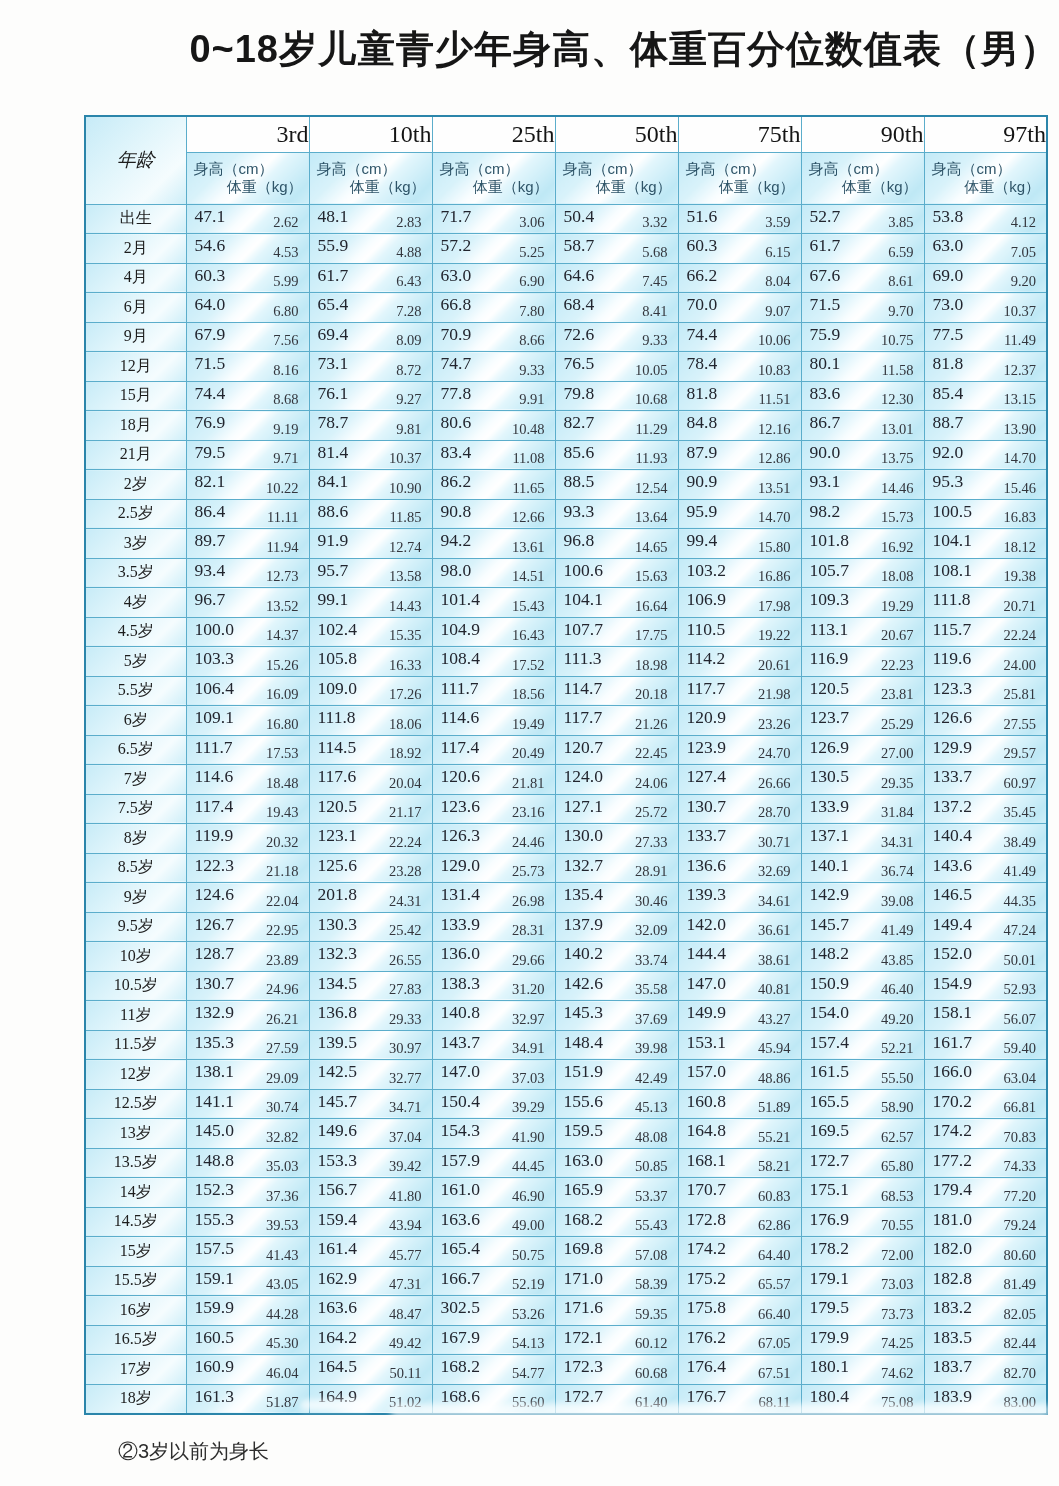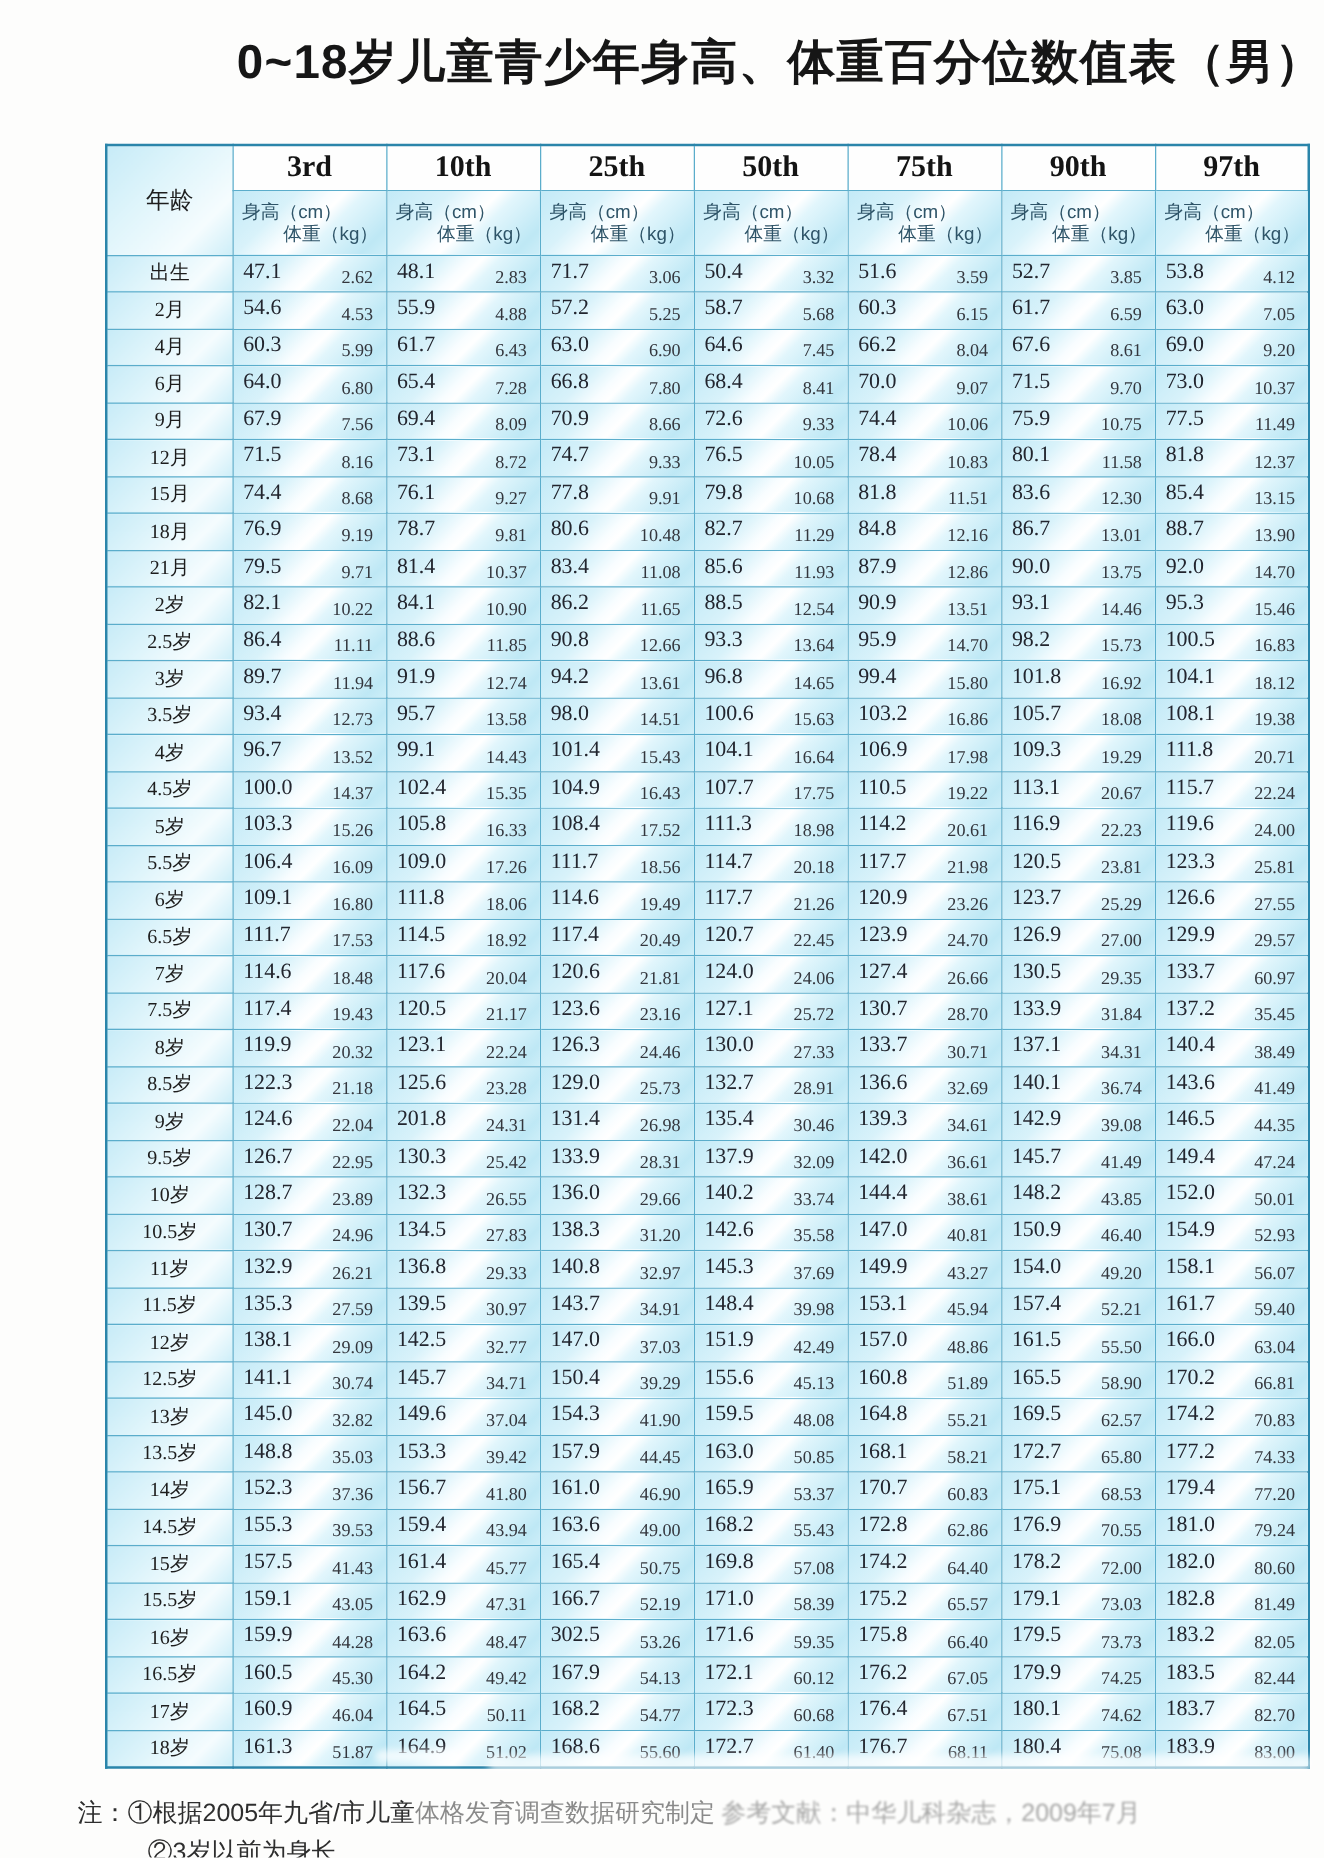--- a/index.html
+++ b/index.html
@@ -28,25 +28,26 @@
   col.age-col { width:101px; }
   col.p-col   { width:123px; }
 
   
   tr.hrow1 { height:36px; }
   tr.hrow2 { height:52px; }
   th.age-head {
     font-size:19px; font-weight:400; color:#1d1d1d;
     background:linear-gradient(135deg,#c7ebf7 0%,#e0f5fb 40%,#f5fcfe 75%,#cdeef8 100%);
     font-family:"Liberation Serif", serif;
+    font-style:italic;
   }
   th.pct-head {
     background:#fefefe;
     font-family:"Liberation Serif", serif;
-    font-size:24px; font-weight:700; color:#141414;
+    font-size:24px; font-weight:400; color:#141414;text-align:right;
   }
   th.sub-head { position:relative; font-weight:400;text-align:right; }
   .diag {
     background:linear-gradient(135deg,#c3eaf7 0%,#d8f2fa 30%,#f8fdff 46%,#ffffff 53%,#e2f6fc 62%,#bee8f5 88%,#cdeef8 100%);
   }
   .hl {
     position:absolute; top:7px; left:7px;
     font-size:15px; color:#2e5468;
   }
   .wl {
@@ -1420,23 +1421,19 @@
           <td class="cell diag">
             <span class="hv">183.9</span>
             <span class="wv">83.00</span>
           </td>
         </tr>
       </tbody>
   </table>
 </div>
 
 <div class="notes">
-  <div class="note-line1">
-    <span>注：</span><span>①根据2005年九省/市儿童</span><span class="faded">体格发育调查数据研究制定</span>
-    <span class="ref">参考文献：中华儿科杂志，2009年7月</span>
-  </div>
   <div class="note-line2">
     <span>②3岁以前为身长</span>
   </div>
 </div>
 
 <div class="smear smear1"></div>
 <div class="smear smear2"></div>
 
 </body></html>

